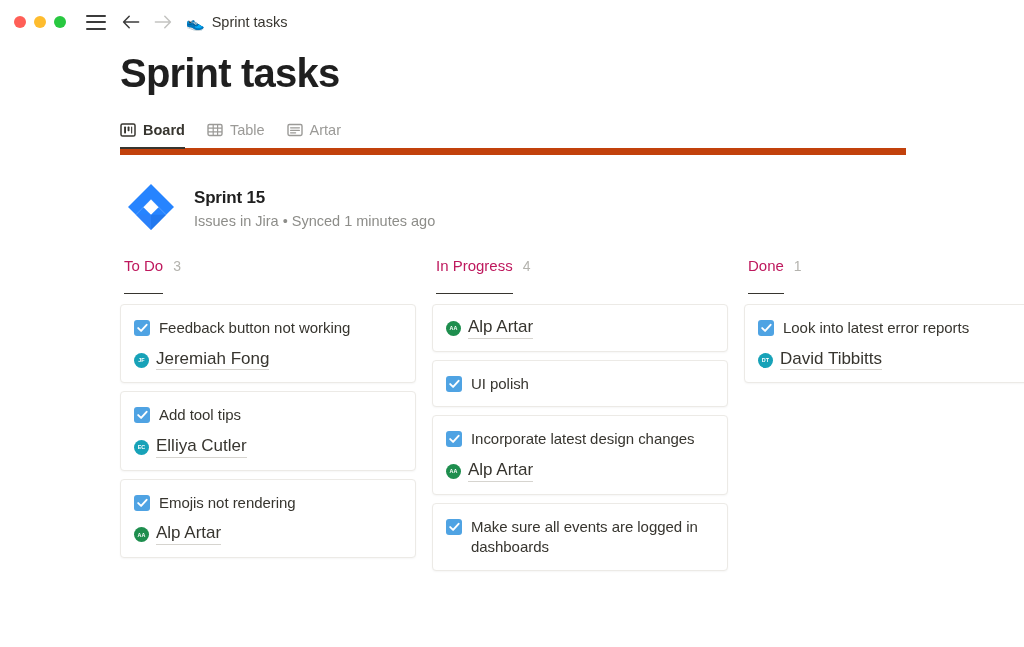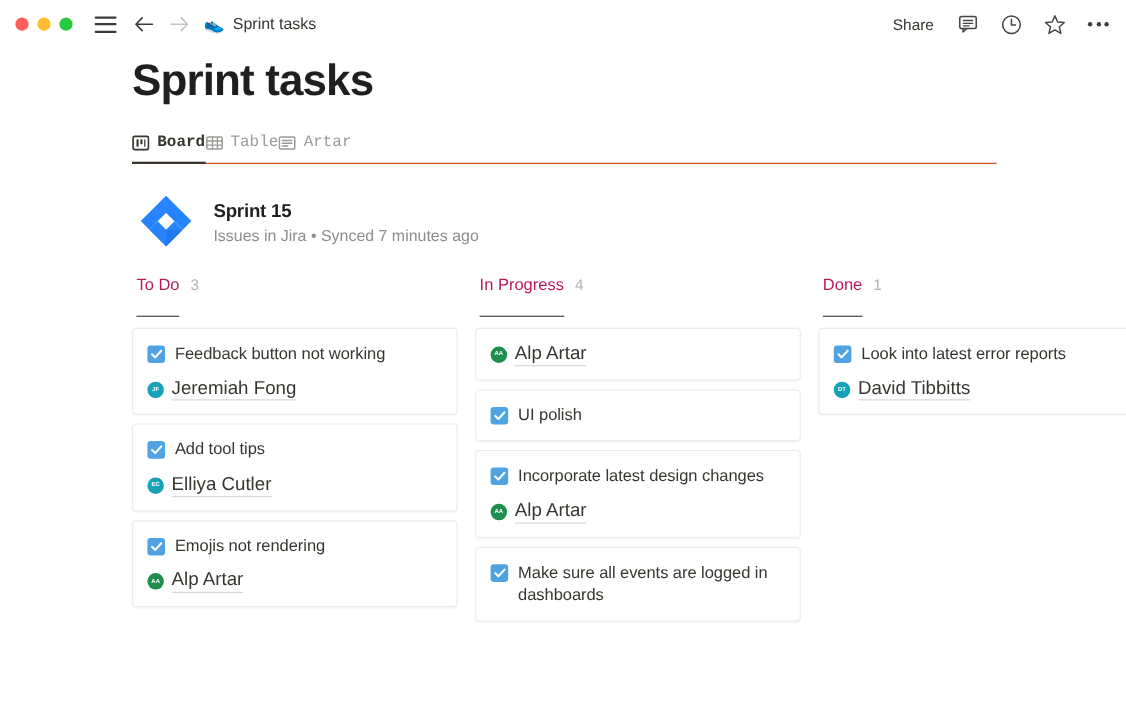--- a/index.html
+++ b/index.html
@@ -123,23 +123,23 @@
     padding: 0 0 0 120px;
     margin-top: 6px;
     line-height: 1.15;
   }
 
   .view-tabs {
     margin: 26px 0 0 120px;
     width: 786px;
     display: flex;
     align-items: flex-end;
-    border-bottom: 1px solid #c2410c;
+    gap: 22px;
+    border-bottom: 7px solid #c2410c;
     padding-bottom: 0;
-    font-family: Liberation Mono, monospace;
   }
   .view-tab {
     display: flex;
     align-items: center;
     gap: 7px;
     font-size: 14.5px;
     color: #9b9a97;
     padding-bottom: 9px;
     cursor: pointer;
     border-bottom: 2px solid transparent;
@@ -297,50 +297,20 @@
           <path d="M10.8 1.2 L16.4 7 L10.8 12.8 M16.2 7 H1.4" stroke="#c3c3c1" stroke-width="1.5" stroke-linecap="round" stroke-linejoin="round"></path>
         </svg>
       </span>
     </div>
 
     <div class="breadcrumb">
       <span class="emoji">👟</span>
       <span>Sprint tasks</span>
     </div>
 
-    <div class="titlebar-right">
-      <span class="share-btn">Share</span>
-
-      <span class="tb-icon">
-        <svg width="19" height="18" viewBox="0 0 19 18" fill="none">
-          <rect x="1.5" y="2" width="15" height="11" rx="1.6" stroke="#444" stroke-width="1.4"></rect>
-          <path d="M4.5 12.8 L4.5 16 L8 12.8" stroke="#444" stroke-width="1.4" stroke-linejoin="round" fill="none"></path>
-          <path d="M4.8 5.6 H13.2 M4.8 8.2 H13.2 M4.8 10.5 H10" stroke="#444" stroke-width="1.25" stroke-linecap="round"></path>
-        </svg>
-      </span>
-
-      <span class="tb-icon">
-        <svg width="19" height="19" viewBox="0 0 19 19" fill="none">
-          <circle cx="9.5" cy="9.5" r="8" stroke="#444" stroke-width="1.4"></circle>
-          <path d="M9.5 4.6 V9.7 H13.2" stroke="#444" stroke-width="1.4" stroke-linecap="round" stroke-linejoin="round"></path>
-        </svg>
-      </span>
-
-      <span class="tb-icon">
-        <svg width="20" height="19" viewBox="0 0 20 19" fill="none">
-          <path d="M10 1.4 L12.5 7 L18.5 7.5 L14 11.5 L15.4 17.4 L10 14.2 L4.6 17.4 L6 11.5 L1.5 7.5 L7.5 7 Z" stroke="#444" stroke-width="1.35" stroke-linejoin="round" fill="none"></path>
-        </svg>
-      </span>
-
-      <span class="dots">
-        <i></i>
-          <i></i>
-          <i></i>
-      </span>
-    </div>
   </div>
 
   <div class="content">
 
     <div class="page-title">Sprint tasks</div>
 
     <div class="view-tabs">
 
       <div class="view-tab active">
         <span class="tab-ico">
@@ -380,21 +350,21 @@
         <svg width="54" height="54" viewBox="0 0 54 54" fill="none">
           <path d="M27 3 L50 26 L42.2 33.8 L27 18.6 L11.8 33.8 L4 26 Z" fill="#2684ff"></path>
           <path d="M27 18.6 L42.2 33.8 L27 49 L11.8 33.8 Z" fill="#2684ff"></path>
           <path d="M27 18.6 L34.6 26.2 L27 33.8 L19.4 26.2 Z" fill="#ffffff"></path>
           <path d="M27 33.8 L42.2 33.8 L27 49 Z" fill="#1f6fe0" opacity="0.55"></path>
           <path d="M11.8 33.8 L27 33.8 L27 49 Z" fill="#2f7df5" opacity="0.5"></path>
         </svg>
       </span>
       <div class="sprint-meta">
         <div class="sprint-name">Sprint 15</div>
-        <div class="sprint-sub">Issues in Jira • Synced 7 minutes ago</div>
+        <div class="sprint-sub">Issues in Jira • Synced 1 minutes ago</div>
       </div>
     </div>
 
     <div class="board" id="board-root">
         <div class="column">
           <div class="col-head">
             <span class="col-name">To Do</span>
             <span class="col-count">3</span>
           </div>
           <div class="col-cards">

